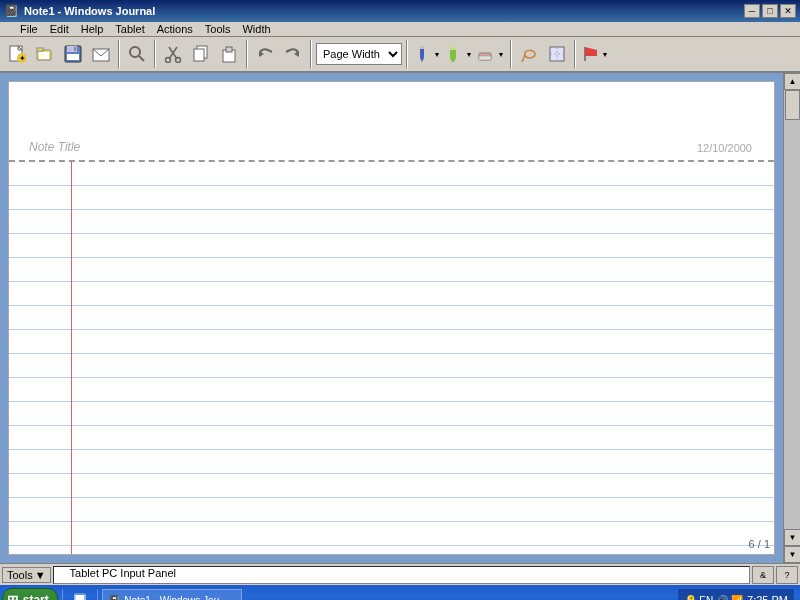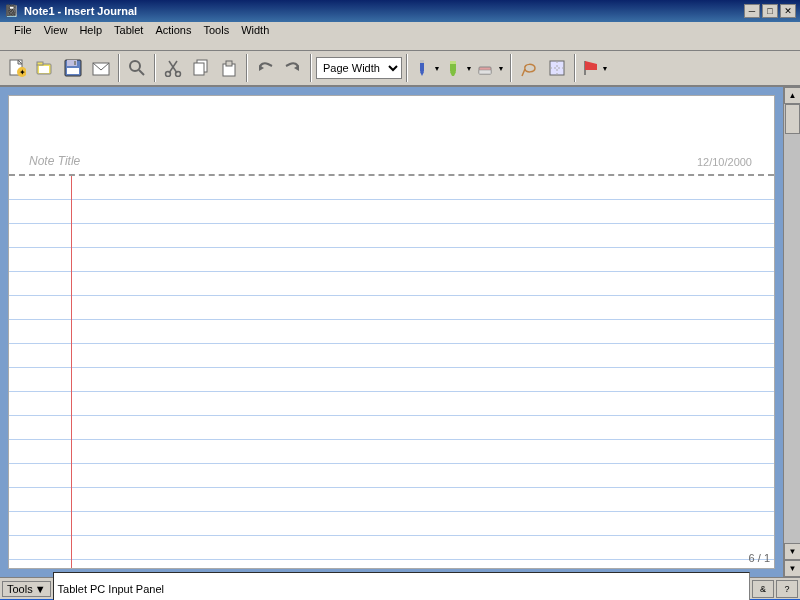--- a/index.html
+++ b/index.html
@@ -47,23 +47,24 @@
       justify-content: center;
       font-size: 9px;
       cursor: pointer;
       color: black;
     }
     .title-btn.close { background: #d4d0c8; }
 
     
     .menu-bar {
       background: #d4d0c8;
-      height: 29px;
-      display: flex;
-      padding: 0 8px;
+      height: 15px;
+      display: flex;
+      align-items: center;
+      padding: 0 14px;
       border-bottom: 1px solid #808080;
     }
     .menu-item {
       padding: 2px 6px;
       font-size: 11px;
       cursor: pointer;
       color: black;
     }
 
     
@@ -239,25 +240,25 @@
       border: 1px solid #808080;
       padding: 1px 4px;
       font-size: 11px;
       cursor: pointer;
       gap: 2px;
     }
     .tablet-input-panel {
       flex: 1;
       background: white;
       border: 1px inset #808080;
-      height: 34px;
-      padding: 0 4px;
-      font-size: 11px;
-      display: flex;
-      align-items: center;
+      height: 18px;
+      padding: 0 16px;
+      font-size: 11px;
+      display: flex;
+      align-items: flex-start;
     }
     .corner-btn {
       width: 22px;
       height: 18px;
       background: #d4d0c8;
       border: 1px solid #808080;
       display: flex;
       align-items: center;
       justify-content: center;
       font-size: 9px;
@@ -337,32 +338,32 @@
       display: flex;
       align-items: center;
     }
   </style>
 </head>
 <body>
 
 <div class="title-bar">
   <div class="title-bar-left">
     <div class="title-icon">📓</div>
-    <span class="title-text">Note1 - Insert Journal</span>
+    <span class="title-text">Note1 - Windows Journal</span>
   </div>
   <div class="title-buttons">
     <div class="title-btn">─</div>
     <div class="title-btn">□</div>
     <div class="title-btn close">✕</div>
   </div>
 </div>
 
 <div class="menu-bar">
   <span class="menu-item">File</span>
-  <span class="menu-item">View</span>
+  <span class="menu-item">Edit</span>
   <span class="menu-item">Help</span>
   <span class="menu-item">Tablet</span>
   <span class="menu-item">Actions</span>
   <span class="menu-item">Tools</span>
   <span class="menu-item">Width</span>
 </div>
 
 <div class="toolbar">
 
   <div class="tb-btn" title="New">

